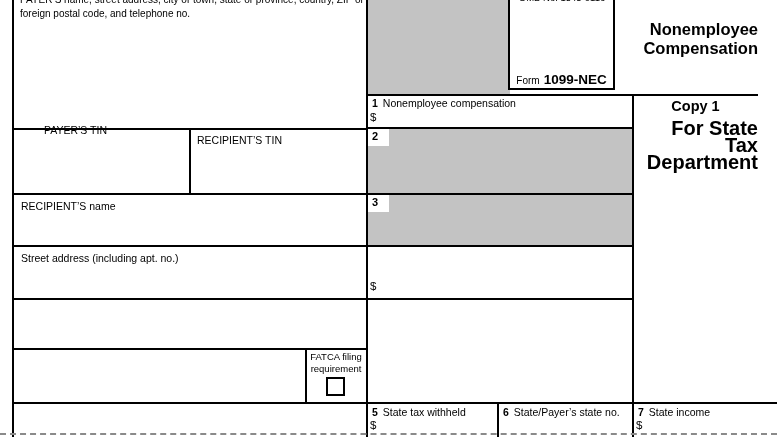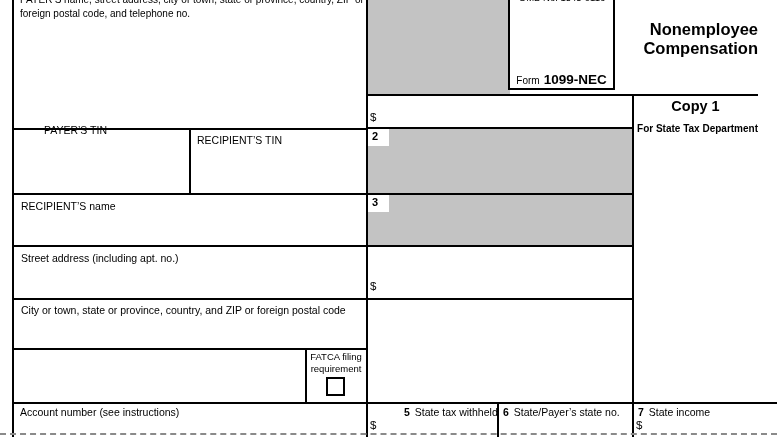--- a/index.html
+++ b/index.html
@@ -43,21 +43,21 @@
   .titleblk{
     position:absolute;left:608px;top:20px;width:150px;z-index:4;
     font-size:16.5px;font-weight:bold;line-height:19px;text-align:right;
   }
   .copy1{
     position:absolute;left:633px;top:98px;width:125px;z-index:4;
     font-size:14.5px;font-weight:bold;text-align:center;
   }
   .copyfor{
     position:absolute;left:633px;top:120px;width:125px;z-index:4;
-    font-size:10px;font-weight:bold;line-height:17px;text-align:right;
+    font-size:20px;font-weight:bold;line-height:17px;text-align:right;
   }
   .ombclip{
     position:absolute;left:512px;top:0;width:100px;height:6px;
     overflow:hidden;z-index:4;
   }
   .ombclip span{
     display:block;margin-top:-8px;font-size:9.5px;text-align:center;
     white-space:nowrap;
   }
   .year{
@@ -122,45 +122,44 @@
 
   <div class="lbl" style="left:197px;top:134px;">RECIPIENT’S TIN</div>
   <div class="field" style="left:193px;top:148px;width:171px;height:43px;"></div>
 
   <div class="lbl" style="left:21px;top:200px;">RECIPIENT’S name</div>
   <div class="field" style="left:14px;top:214px;width:350px;height:29px;"></div>
 
   <div class="lbl" style="left:21px;top:252px;text-align:right;">Street address (including apt. no.)</div>
   <div class="field" style="left:14px;top:266px;width:350px;height:30px;"></div>
 
-  <div class="lbl" style="left:21px;top:304px;">City or town, state or province, country, and ZIP or foreign postal code</div>
   <div class="field" style="left:14px;top:318px;width:350px;height:28px;"></div>
 
   <div class="fatca">FATCA filing requirement</div>
   <div class="checkbox"></div>
 
-  <div class="lbl" style="left:20px;top:406px;">Account number (see instructions)</div>
   <div class="field" style="left:14px;top:420px;width:350px;height:13px;"></div>
 
   <div class="ombclip">
       <span>OMB No. 1545-0116</span>
     </div>
   <div class="formline"><span>Form</span><span class="fnum">1099-NEC</span></div>
   <div class="titleblk">Nonemployee Compensation</div>
 
   <div class="copy1">Copy 1</div>
   <div class="copyfor">For State Tax Department</div>
 
+  <div class="lbl" style="left:372px;top:97px;"><span class="bnum">1</span><span>Nonemployee compensation</span></div>
   <div class="dollar" style="left:370px;top:111px;">$</div>
   <div class="field" style="left:382px;top:111px;width:248px;height:14px;"></div>
 
   <div class="dollar" style="left:370px;top:280px;">$</div>
   <div class="field" style="left:382px;top:280px;width:248px;height:14px;"></div>
 
-  <div class="lbl" style="left:372px;top:406px;margin-left:32px;"><span class="bnum">5</span><span>State tax withheld</span></div>
+  <div class="lbl" style="left:372px;top:406px;"><span class="bnum">5</span><span>State tax withheld</span></div>
   <div class="dollar" style="left:370px;top:419px;">$</div>
   <div class="field" style="left:382px;top:419px;width:113px;height:13px;"></div>
 
   <div class="lbl" style="left:503px;top:406px;"><span class="bnum">6</span><span>State/Payer’s state no.</span></div>
   <div class="field" style="left:501px;top:419px;width:129px;height:13px;"></div>
 
   <div class="lbl" style="left:638px;top:406px;"><span class="bnum">7</span><span>State income</span></div>
   <div class="dollar" style="left:636px;top:419px;">$</div>
   <div class="field" style="left:648px;top:419px;width:125px;height:13px;"></div>
 

